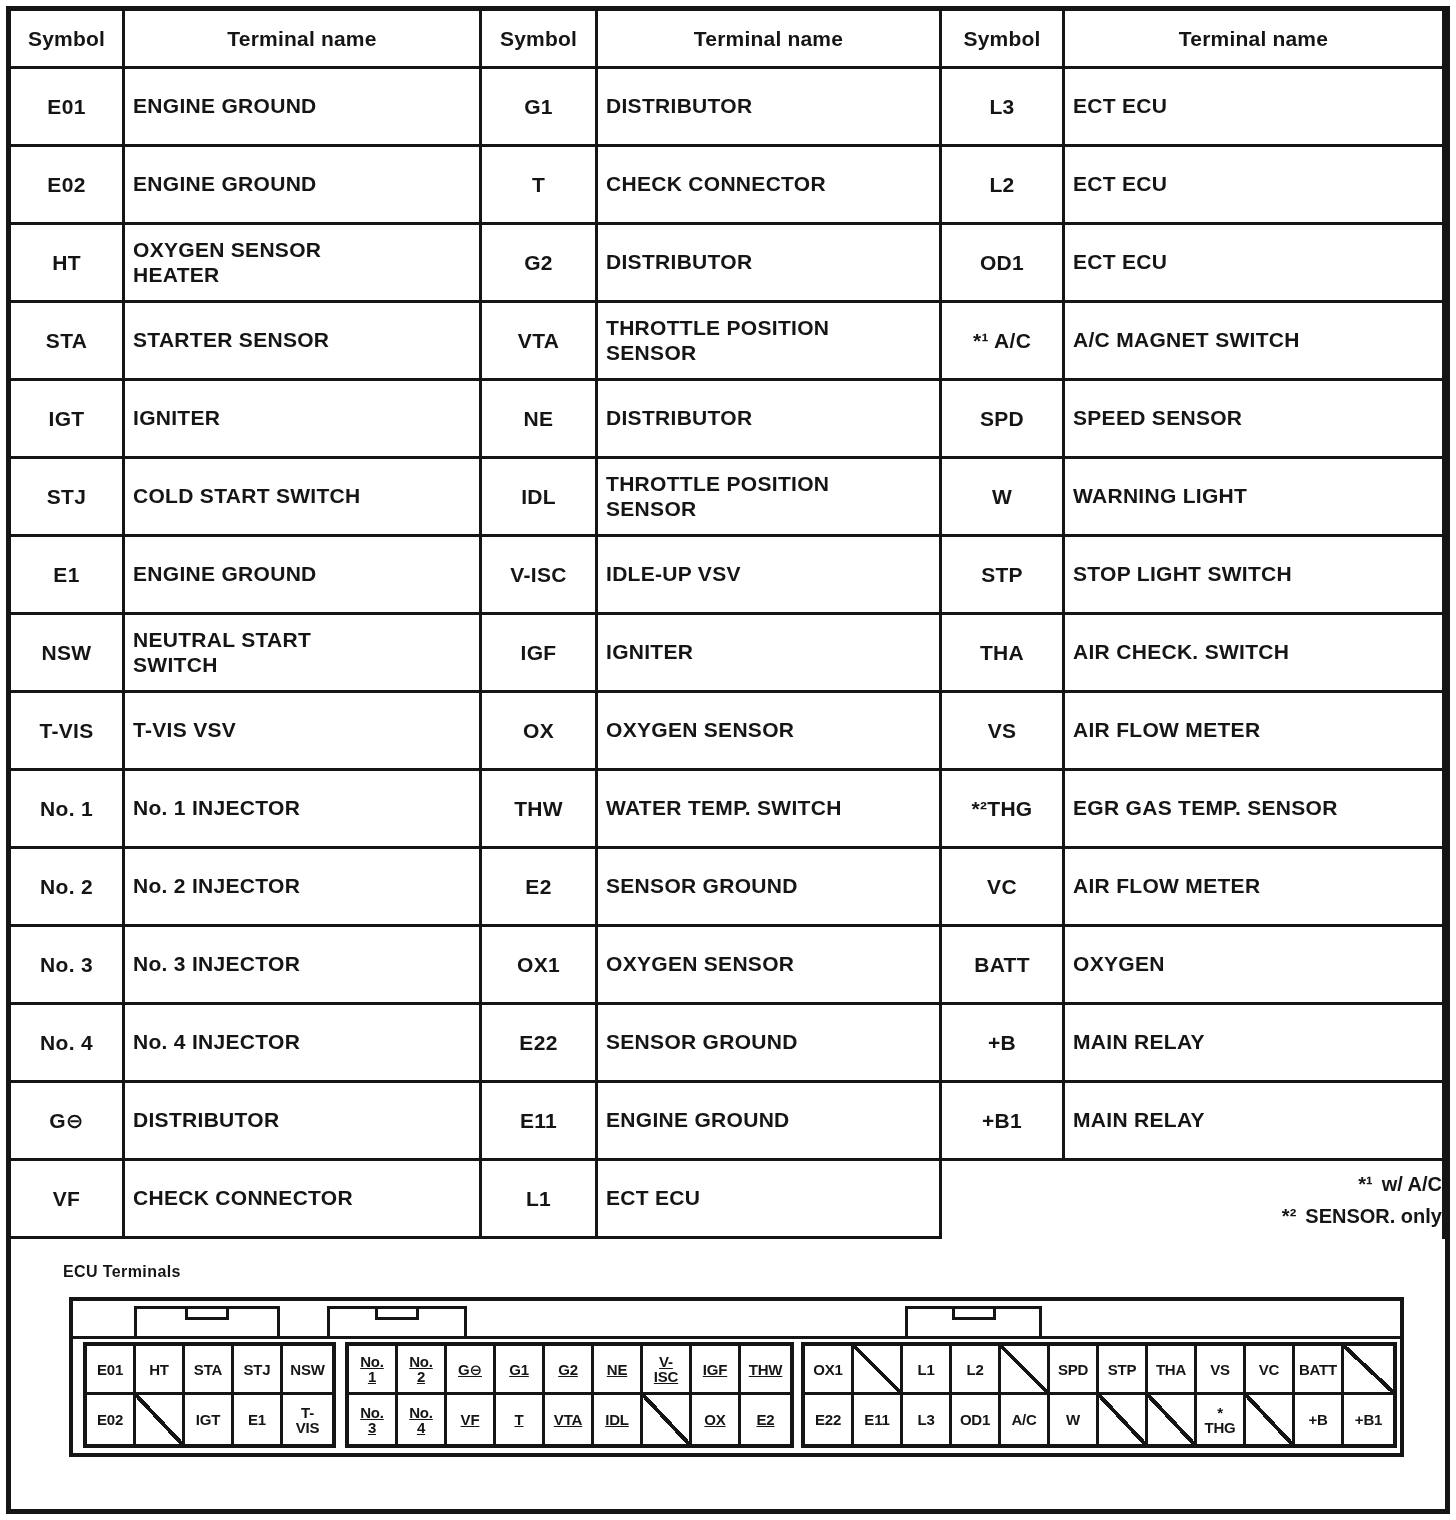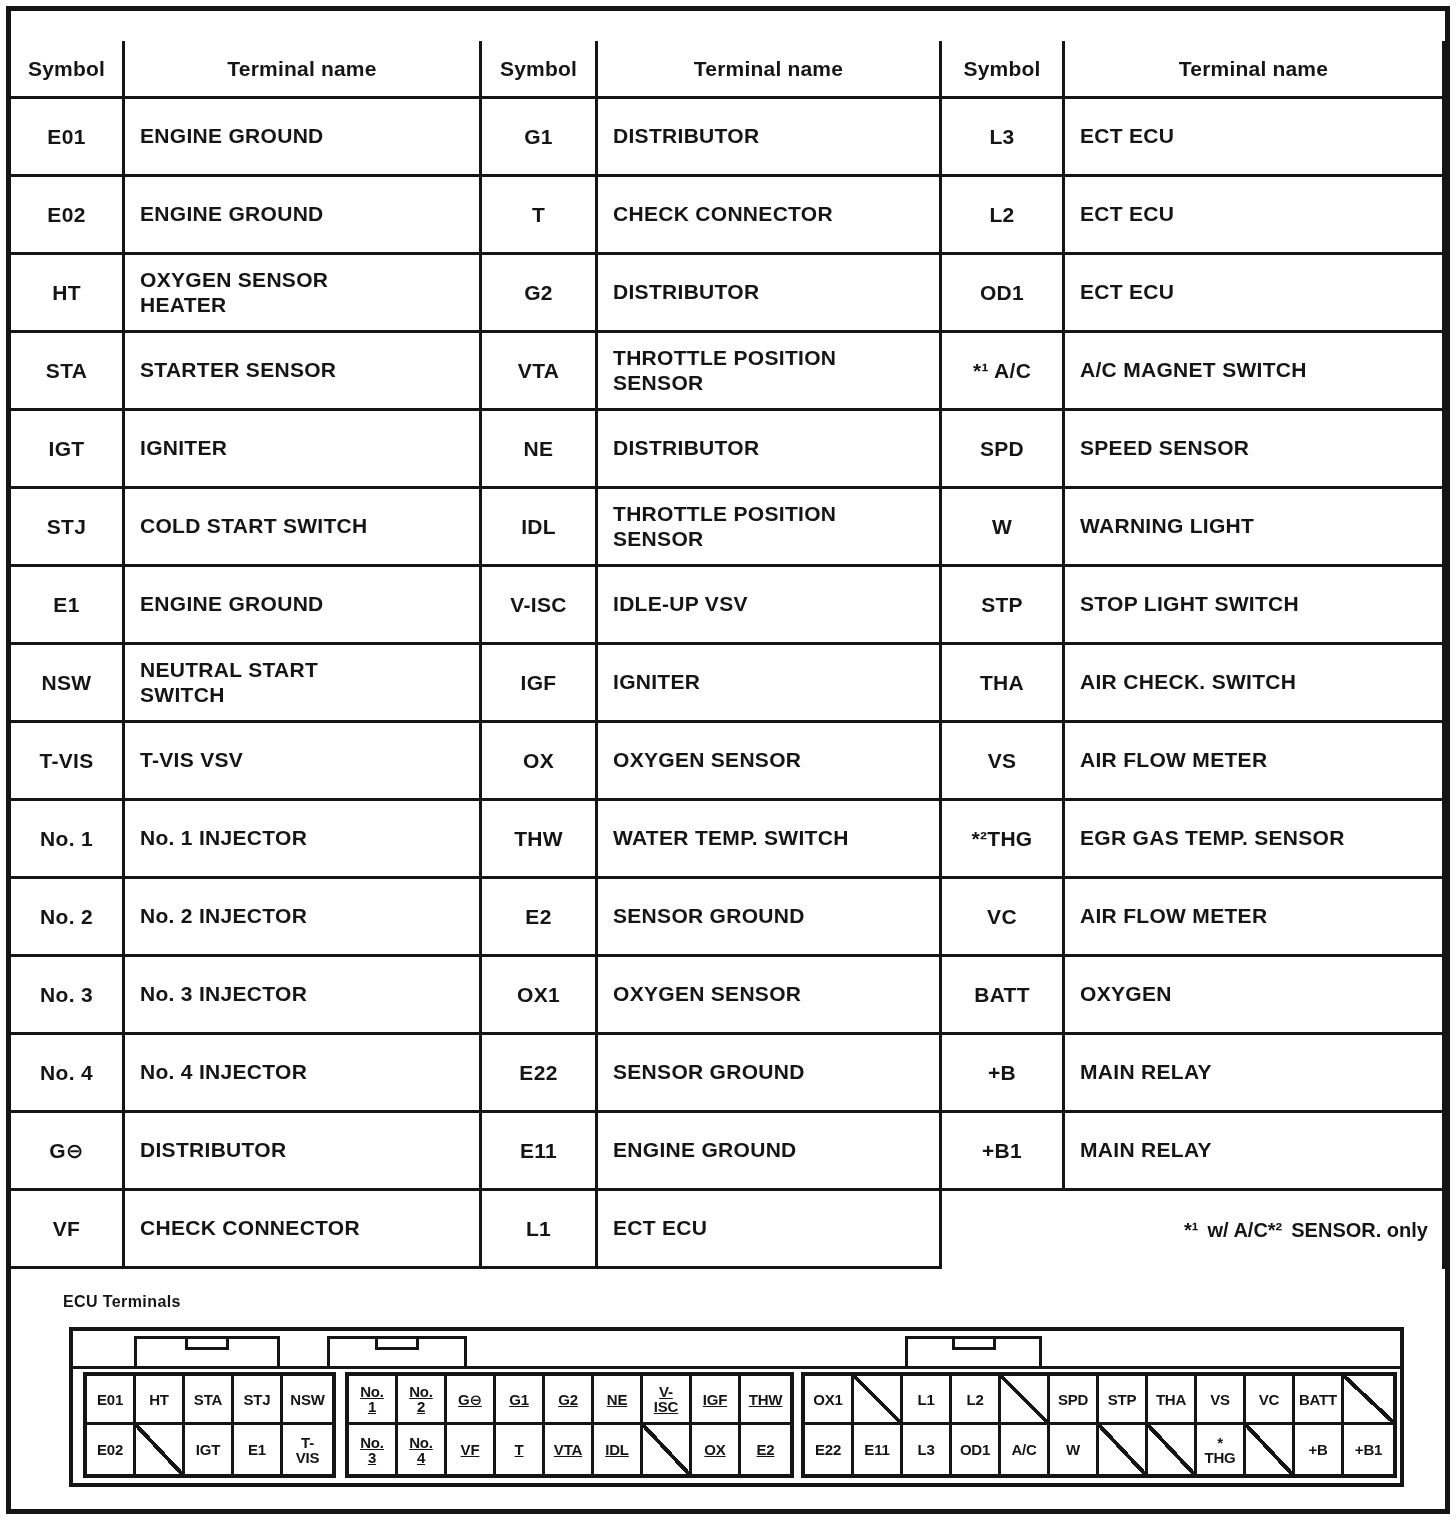--- a/index.html
+++ b/index.html
@@ -11,34 +11,33 @@
   }
   .page{
     position:absolute;left:6px;top:6px;width:1434px;height:1498px;
     border:5px solid #151515;background:#fff;
   }
   
   .ttable{
     display:grid;
     grid-template-columns:114px 357px 116px 344px 123px 1fr;
     grid-template-rows:58px repeat(15,78px);
-    margin-top:30px;
   }
   .trow{display:contents;}
   .cell{
     border-right:3px solid #151515;border-bottom:3px solid #151515;
     display:flex;align-items:center;white-space:pre-line;
     overflow:hidden;
   }
   .th{justify-content:center;font-size:21px;letter-spacing:.2px;}
   .sym{justify-content:center;font-size:21px;text-align:center;letter-spacing:.3px;}
-  .name{justify-content:flex-start;padding-left:15px;font-size:21px;line-height:1.18;letter-spacing:.3px;}
+  .name{justify-content:flex-start;padding-left:8px;font-size:21px;line-height:1.18;letter-spacing:.3px;}
   .foot{
     grid-column:5/7;border-bottom:none;
-    flex-direction:row;align-items:center;justify-content:center;
+    flex-direction:column;align-items:flex-end;justify-content:center;
     padding-left:228px;font-size:20px;line-height:1.6;
   }
   .fn{display:block;}
   .fnm{margin-right:9px;}
   
   .bottom{position:relative;height:268px;}
   .sec-title{position:absolute;left:52px;top:24px;font-size:16px;letter-spacing:.4px;}
   .shell{
     position:absolute;left:58px;top:58px;width:1327px;height:152px;
     border:4px solid #151515;background:#fff;

